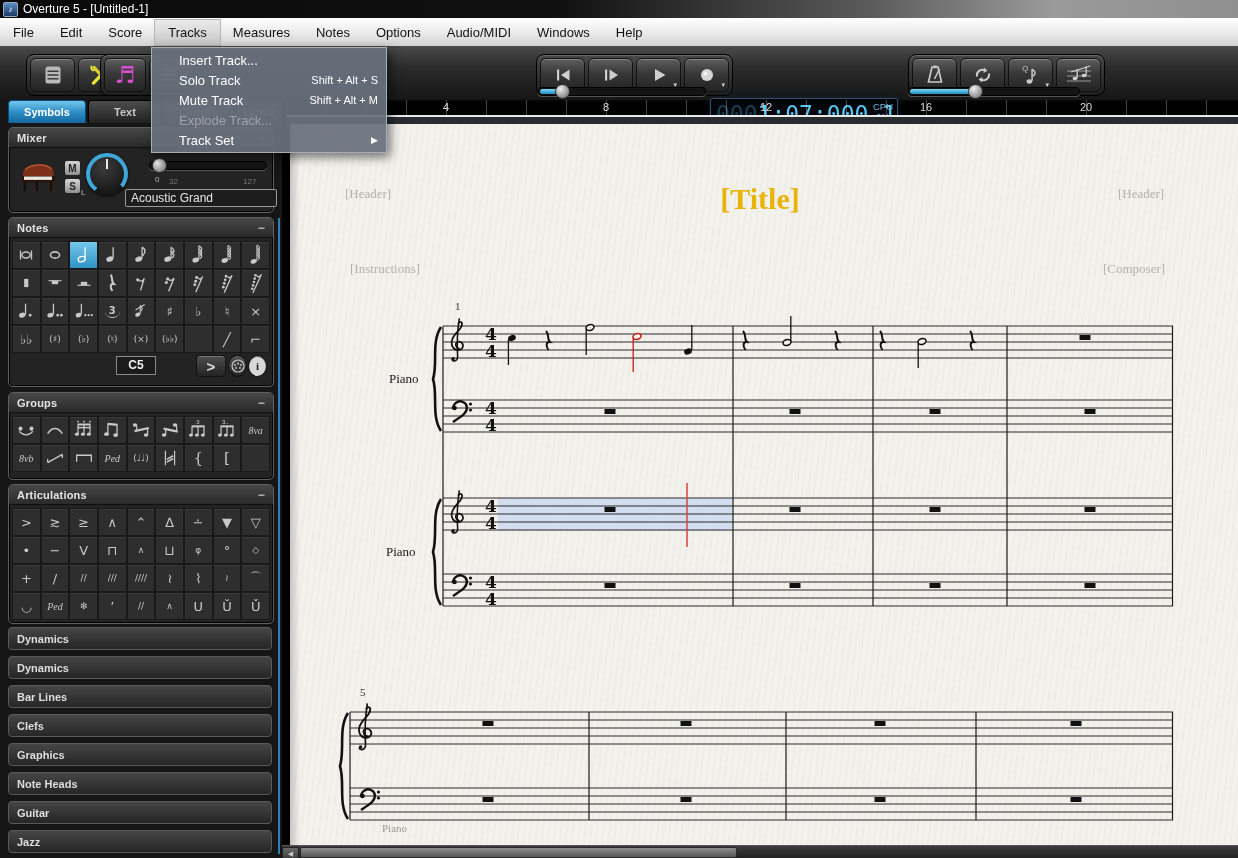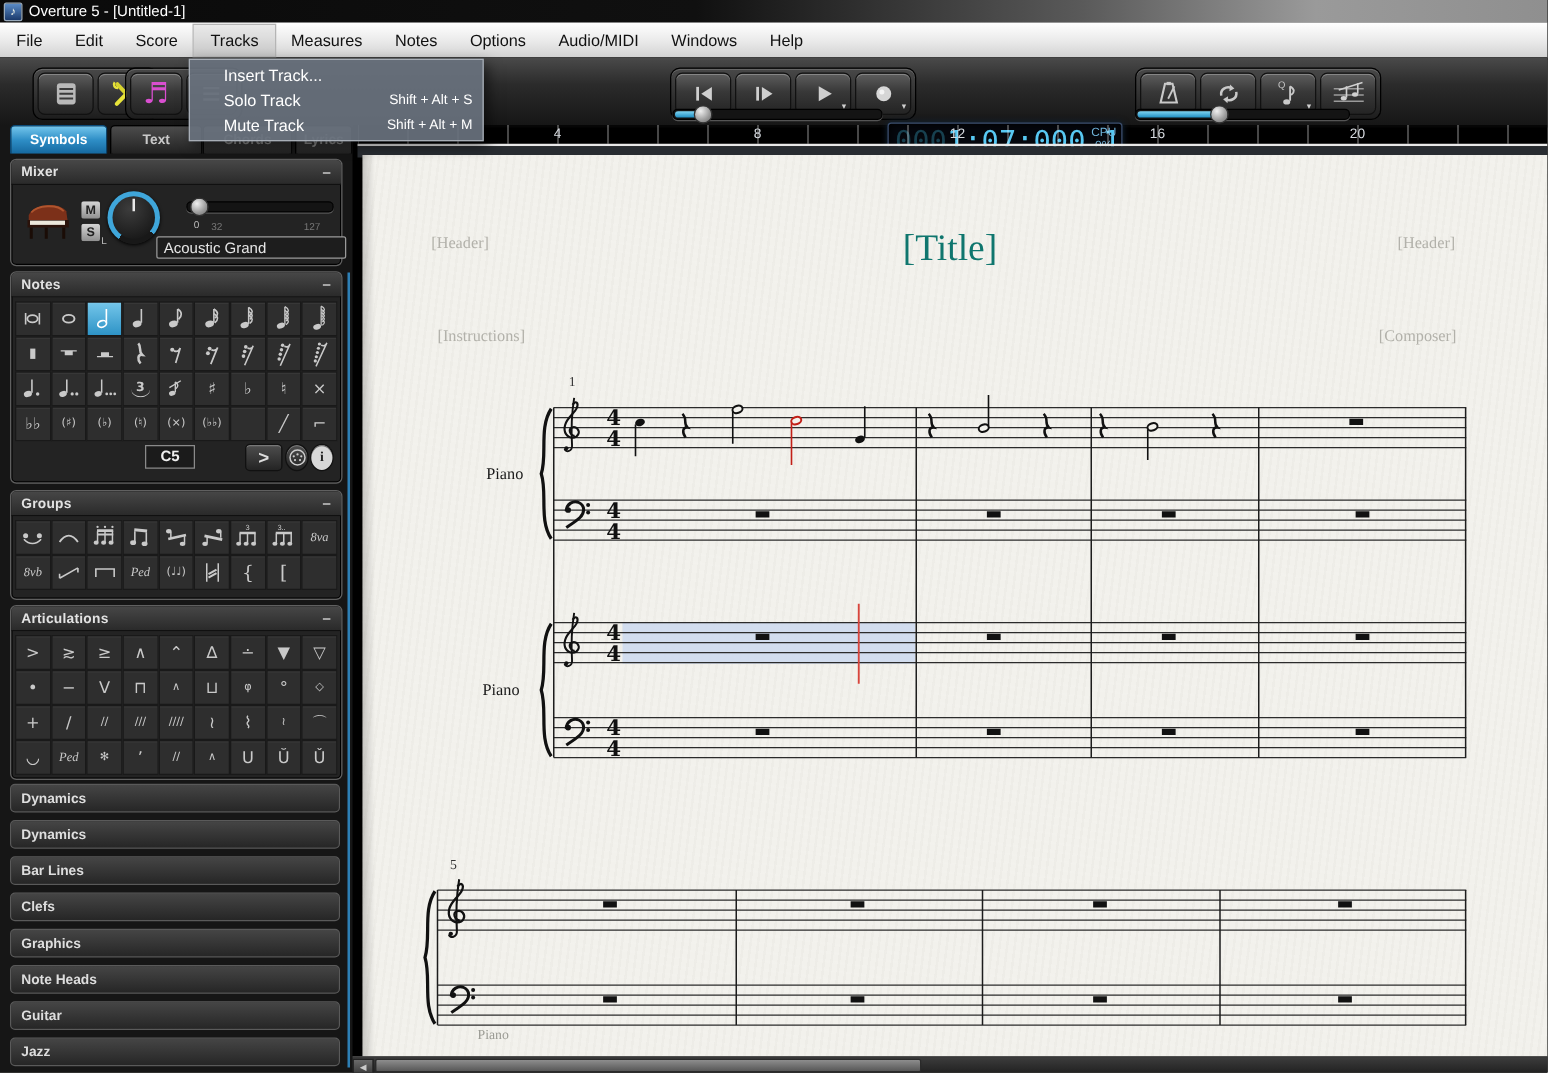--- a/index.html
+++ b/index.html
@@ -105,21 +105,21 @@
   .nb-btn{position:absolute;top:355px;height:20px;border-radius:4px;border:1px solid #111;
     background:linear-gradient(#4e4e4e,#242424);color:#ddd;display:flex;align-items:center;justify-content:center;
     box-shadow:inset 0 1px 0 #777;}
 
   
   #paper{left:290px;top:124px;width:948px;height:721px;background:#f2f1ec;
     background-image:repeating-linear-gradient(97deg,rgba(120,115,100,.035) 0 2px,transparent 2px 6px),
                      repeating-linear-gradient(8deg,rgba(255,255,255,.05) 0 2px,transparent 2px 7px);}
   #paper-shade{left:290px;top:124px;width:10px;height:721px;background:linear-gradient(90deg,rgba(0,0,0,.18),transparent);}
   .ph{position:absolute;color:#b2b1aa;font-family:"Liberation Serif","DejaVu Serif",serif;font-size:13px;}
-  #title-ph{font-size:30px;font-weight:normal;color:#0f766e;}
+  #title-ph{font-size:30px;font-weight:bold;color:#eab308;}
   .mnum{position:absolute;font-family:"Liberation Serif",serif;font-size:11px;color:#333;}
   .trk{position:absolute;font-family:"Liberation Serif",serif;font-size:13px;color:#1a1a1a;}
   #trk3{color:#9b9b94;font-size:11px;}
   #score-svg{position:absolute;left:290px;top:124px;}
   .tsig{font-family:"DejaVu Serif",serif;font-size:17px;font-weight:bold;fill:#111;}
 
   
   #ctx{left:151px;top:47px;width:234px;background:rgba(104,113,125,0.93);
     border:1px solid #a8aeb6;box-shadow:3px 4px 10px rgba(0,0,0,.55);z-index:100;
     color:#fff;font-size:13px;padding:2px 0;}
@@ -1065,13 +1065,20 @@
       <span>Insert Track...</span>
     </div>
     <div class="mi">
       <span>Solo Track</span>
       <span class="sc">Shift + Alt + S</span>
     </div>
     <div class="mi">
       <span>Mute Track</span>
       <span class="sc">Shift + Alt + M</span>
     </div>
+    <div class="mi dis">
+      <span>Explode Track...</span>
+    </div>
+    <div class="mi">
+      <span>Track Set</span>
+      <span class="sub">▶</span>
+    </div>
   </div>
 
 </body></html>

